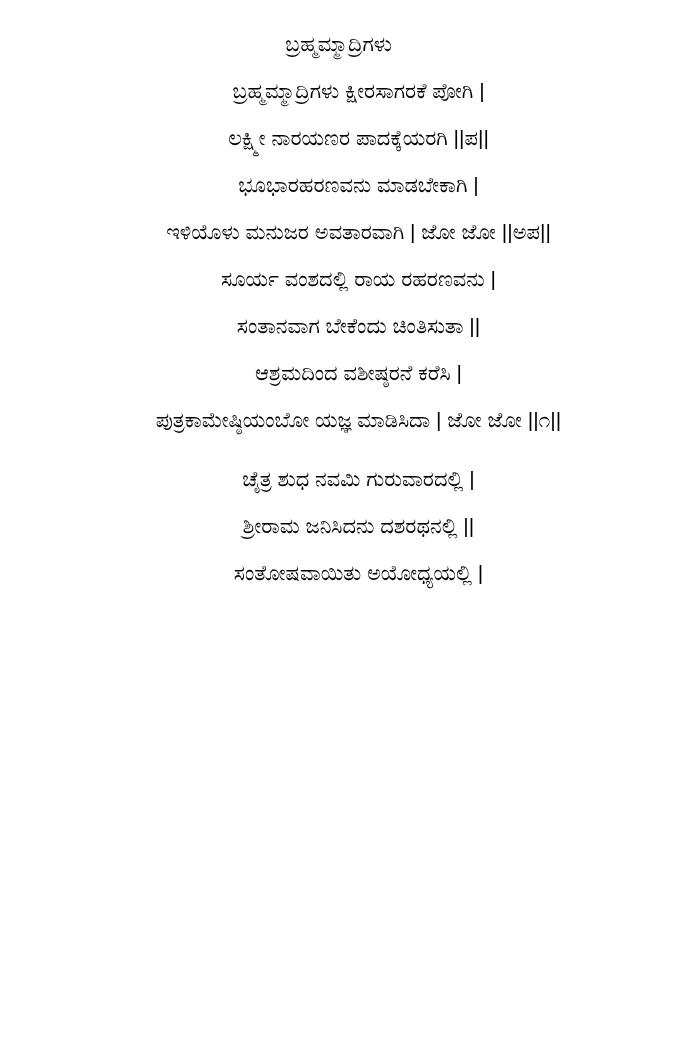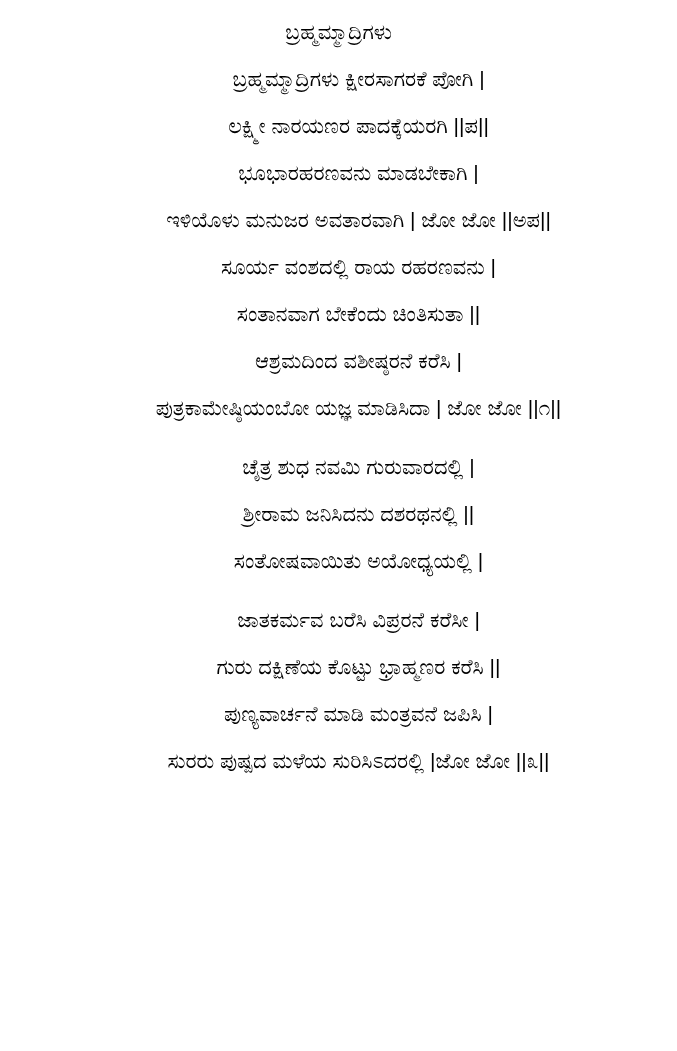--- a/index.html
+++ b/index.html
@@ -10,21 +10,21 @@
   }
   body {
     width: 677px;
     height: 1051px;
     overflow: hidden;
     color: #000000;
     font-family: "Liberation Sans", "DejaVu Sans", sans-serif;
   }
   .doc {
     width: 677px;
-    padding-top: 8px;
+    padding-top: 20px;
     text-align: center;
   }
   .title {
     margin: 0;
     font-size: 21px;
     font-weight: 400;
     line-height: 47px;
     white-space: nowrap;
   }
   .stanza {
@@ -63,21 +63,15 @@
     <div class="line">ಆಶ್ರಮದಿಂದ ವಶೀಷ್ಠರನೆ ಕರೆಸಿ |</div>
     <div class="line">ಪುತ್ರಕಾಮೇಷ್ಠಿಯಂಬೋ ಯಜ್ಞ ಮಾಡಿಸಿದಾ | ಜೋ ಜೋ ||೧||</div>
   </div>
 
   <div class="stanza gap">
     <div class="line">ಚೈತ್ರ ಶುಧ ನವಮಿ ಗುರುವಾರದಲ್ಲಿ |</div>
     <div class="line">ಶ್ರೀರಾಮ ಜನಿಸಿದನು ದಶರಥನಲ್ಲಿ ||</div>
     <div class="line">ಸಂತೋಷವಾಯಿತು ಅಯೋಧ್ಯಯಲ್ಲಿ |</div>
   </div>
 
-  <div class="stanza gap">
-    <div class="line">ಜಾತಕರ್ಮವ ಬರೆಸಿ ವಿಪ್ರರನೆ ಕರೆಸೀ |</div>
-    <div class="line">ಗುರು ದಕ್ಷಿಣೆಯ ಕೊಟ್ಟು ಭ್ರಾಹ್ಮಣರ ಕರೆಸಿ ||</div>
-    <div class="line">ಪುಣ್ಯವಾರ್ಚನೆ ಮಾಡಿ ಮಂತ್ರವನೆ ಜಪಿಸಿ |</div>
-    <div class="line">ಸುರರು ಪುಷ್ಪದ ಮಳೆಯ ಸುರಿಸಿಽದರಲ್ಲಿ |ಜೋ ಜೋ ||೩||</div>
-  </div>
 
 
 </div>
 
 </body></html>

